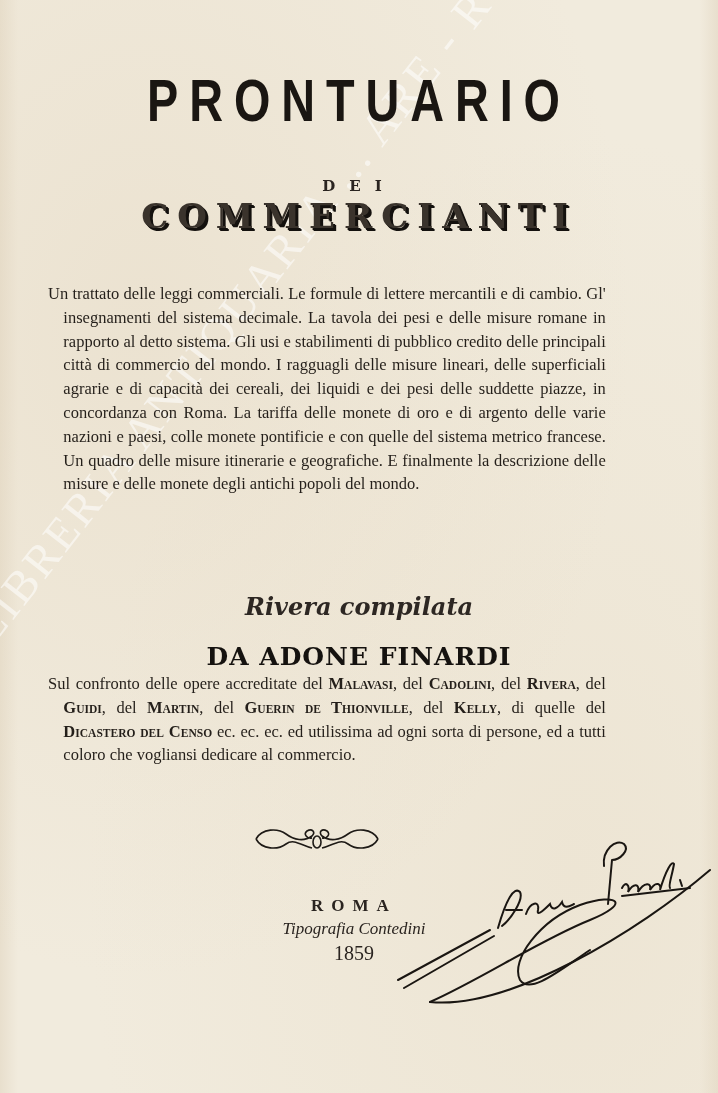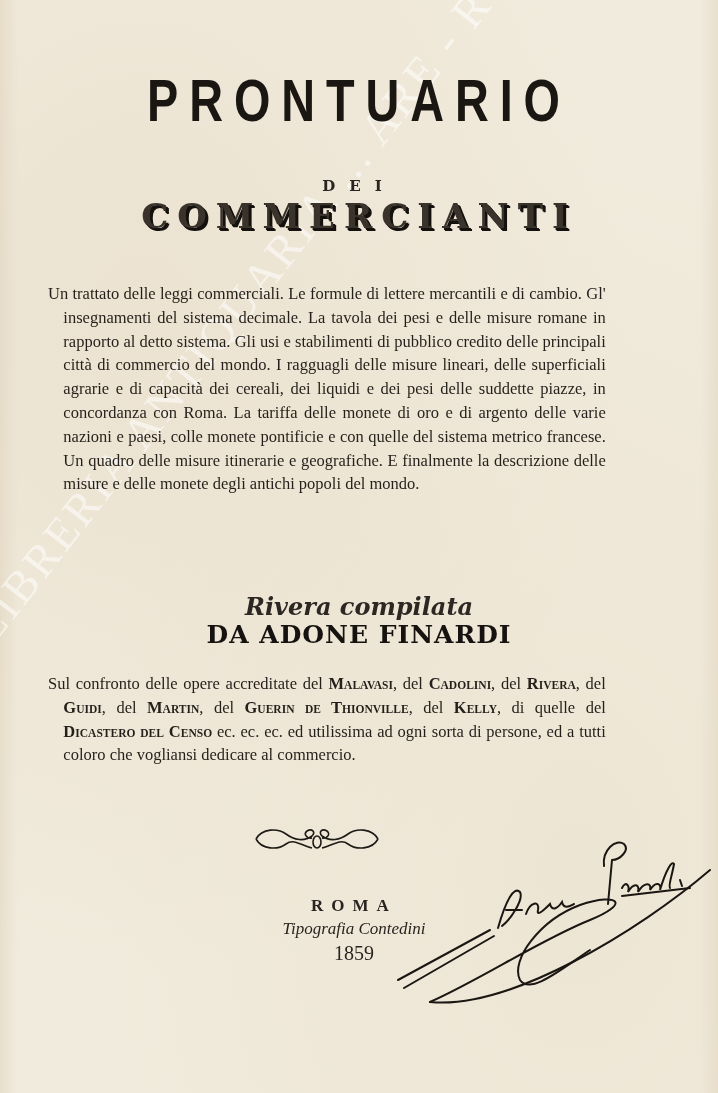--- a/index.html
+++ b/index.html
@@ -37,21 +37,21 @@
     color: #241f1a; text-align: justify;
     transform: scaleX(0.96); transform-origin: left;
   }
   .p1 { top: 282px; text-indent: -16px; padding-left: 16px; width: 565px; }
   .p2 { top: 672px; text-indent: -16px; padding-left: 16px; width: 565px; }
   .sc { font-variant: small-caps; font-weight: bold; }
   .opera {
     top: 592px; font-family: "DejaVu Serif", serif; font-size: 24px; font-weight: bold; font-style: italic; color: #2d2723;
   }
   .author {
-    top: 620px; font-family: "DejaVu Serif", serif; font-size: 25px; font-weight: bold; letter-spacing: 1px; color: #15120f;
+    top: 642px; font-family: "DejaVu Serif", serif; font-size: 25px; font-weight: bold; letter-spacing: 1px; color: #15120f;
   }
   .ornament { position: absolute; left: 252px; top: 822px; width: 130px; height: 34px; }
   .roma { top: 896px; font-family: "Liberation Serif", serif; font-size: 17px; font-weight: bold; letter-spacing: 8px; color: #2a2420; left: -5px; }
   .printer { top: 919px; font-family: "Liberation Serif", serif; font-style: italic; font-size: 17px; color: #2a2420; left: -5px; }
   .year { top: 942px; font-family: "Liberation Serif", serif; font-size: 20px; color: #2a2420; left: -5px; }
   .signature { position: absolute; left: 390px; top: 830px; width: 328px; height: 180px; }
   .watermark {
     position: absolute; left: -40px; top: 620px; white-space: nowrap;
     font-family: "Liberation Serif", serif; font-size: 46px; letter-spacing: 3px;
     color: rgba(255,255,255,0.55); transform: rotate(-52deg); transform-origin: left top;

